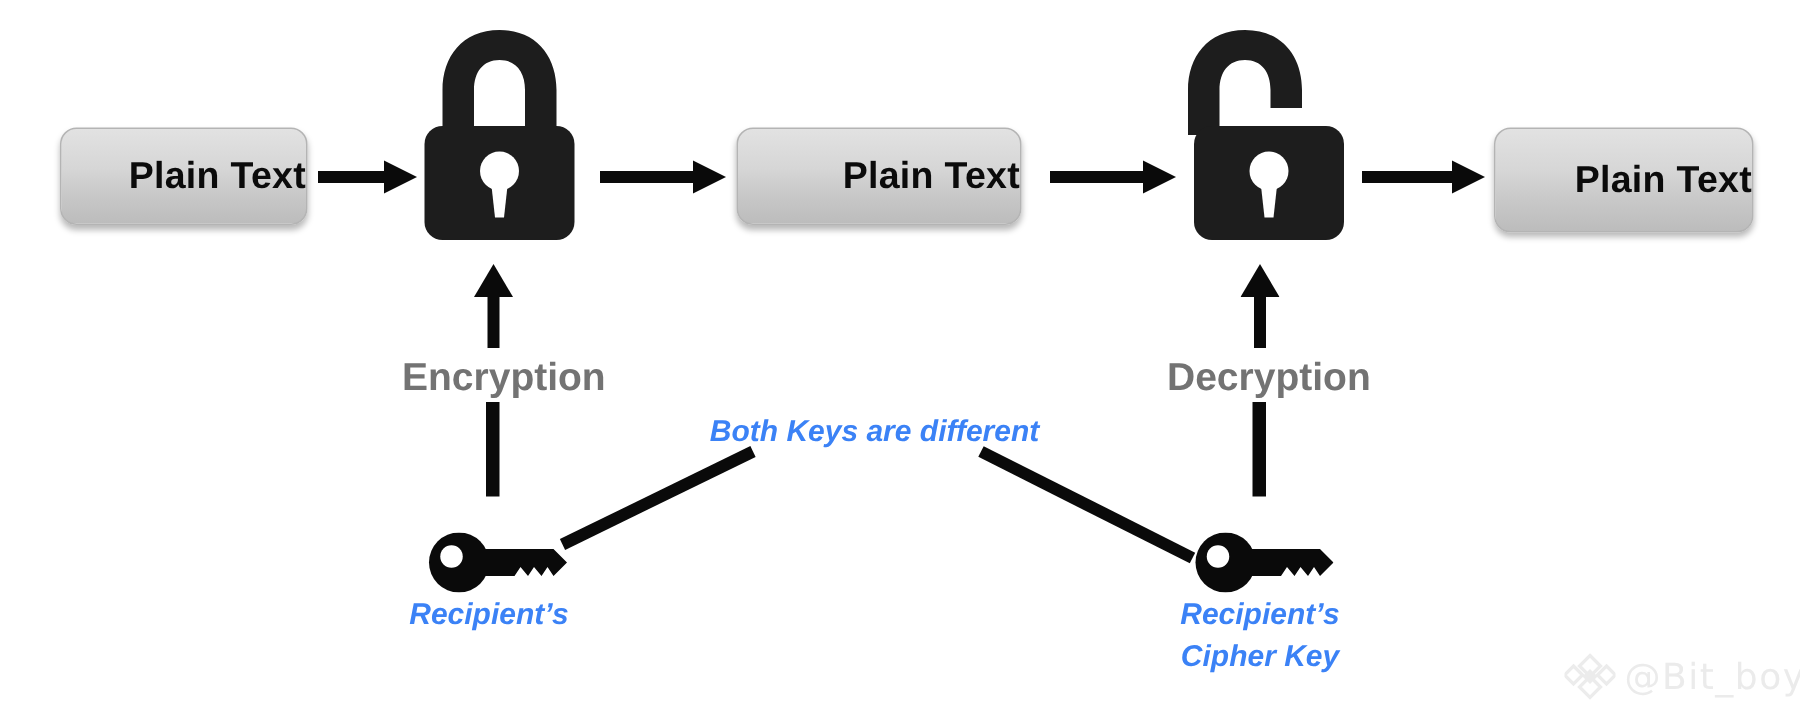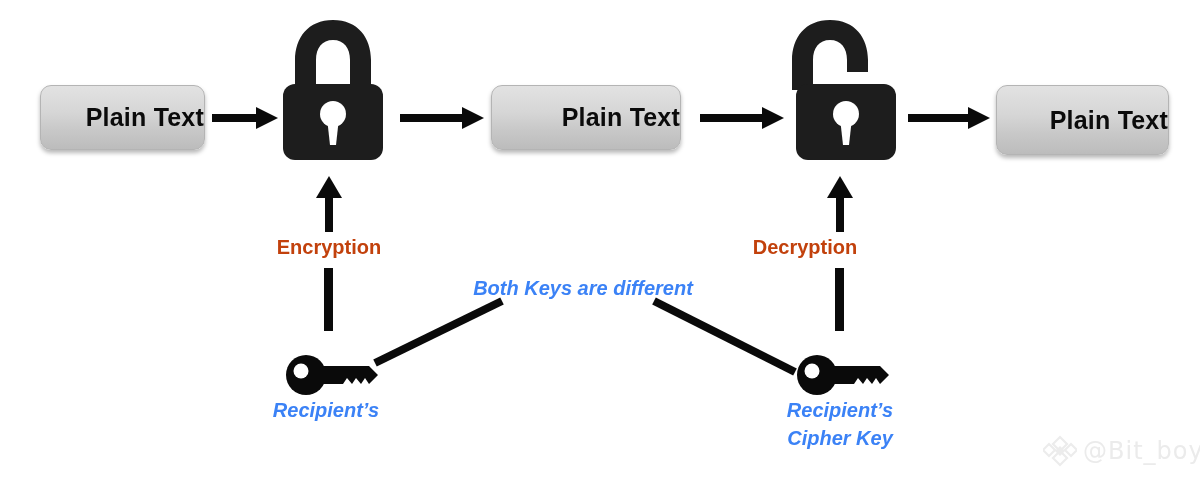--- a/index.html
+++ b/index.html
@@ -43,23 +43,23 @@
   .v-arrow {
     position: absolute;
     display: block;
   }
   .lock-icon, .key-icon {
     position: absolute;
     display: block;
   }
   .step-label {
     position: absolute;
-    font-size: 20px;
+    font-size: 26px;
     font-weight: bold;
-    color: #c2410c;
+    color: #737373;
     white-space: nowrap;
     text-align: center;
   }
   .caption {
     position: absolute;
     font-size: 20px;
     font-weight: bold;
     color: #3b82f6;
     white-space: nowrap;
     text-align: center;
@@ -189,21 +189,21 @@
   <svg class="key-icon" style="left:796px; top:355px; width:93px; height:40px;" viewBox="0 0 93 40">
     <circle cx="21" cy="20" r="20" fill="#0a0a0a"></circle>
     <circle cx="16" cy="16" r="7.5" fill="#ffffff"></circle>
     <path d="M34 11 L84 11 L93 20 L84 29 L80 23 L76 29 L71 23 L67 29 L62 23 L58 29 L34 29 Z" fill="#0a0a0a"></path>
   </svg>
 
   <div class="step-label" style="left:268px; top:236px; width:122px;">
     <span>Encryption</span>
   </div>
 
-  <div class="step-label" style="left:744px; top:236px; width:122px;text-align:center;">
+  <div class="step-label" style="left:778px; top:236px; width:122px;text-align:center;">
     <span>Decryption</span>
   </div>
 
   <div class="caption" style="left:470px; top:274px; width:226px;">
     <span>Both Keys are different</span>
   </div>
 
   <div class="caption" style="left:236px; top:396px; width:180px;">
     <div>Recipient’s</div>
   </div>

